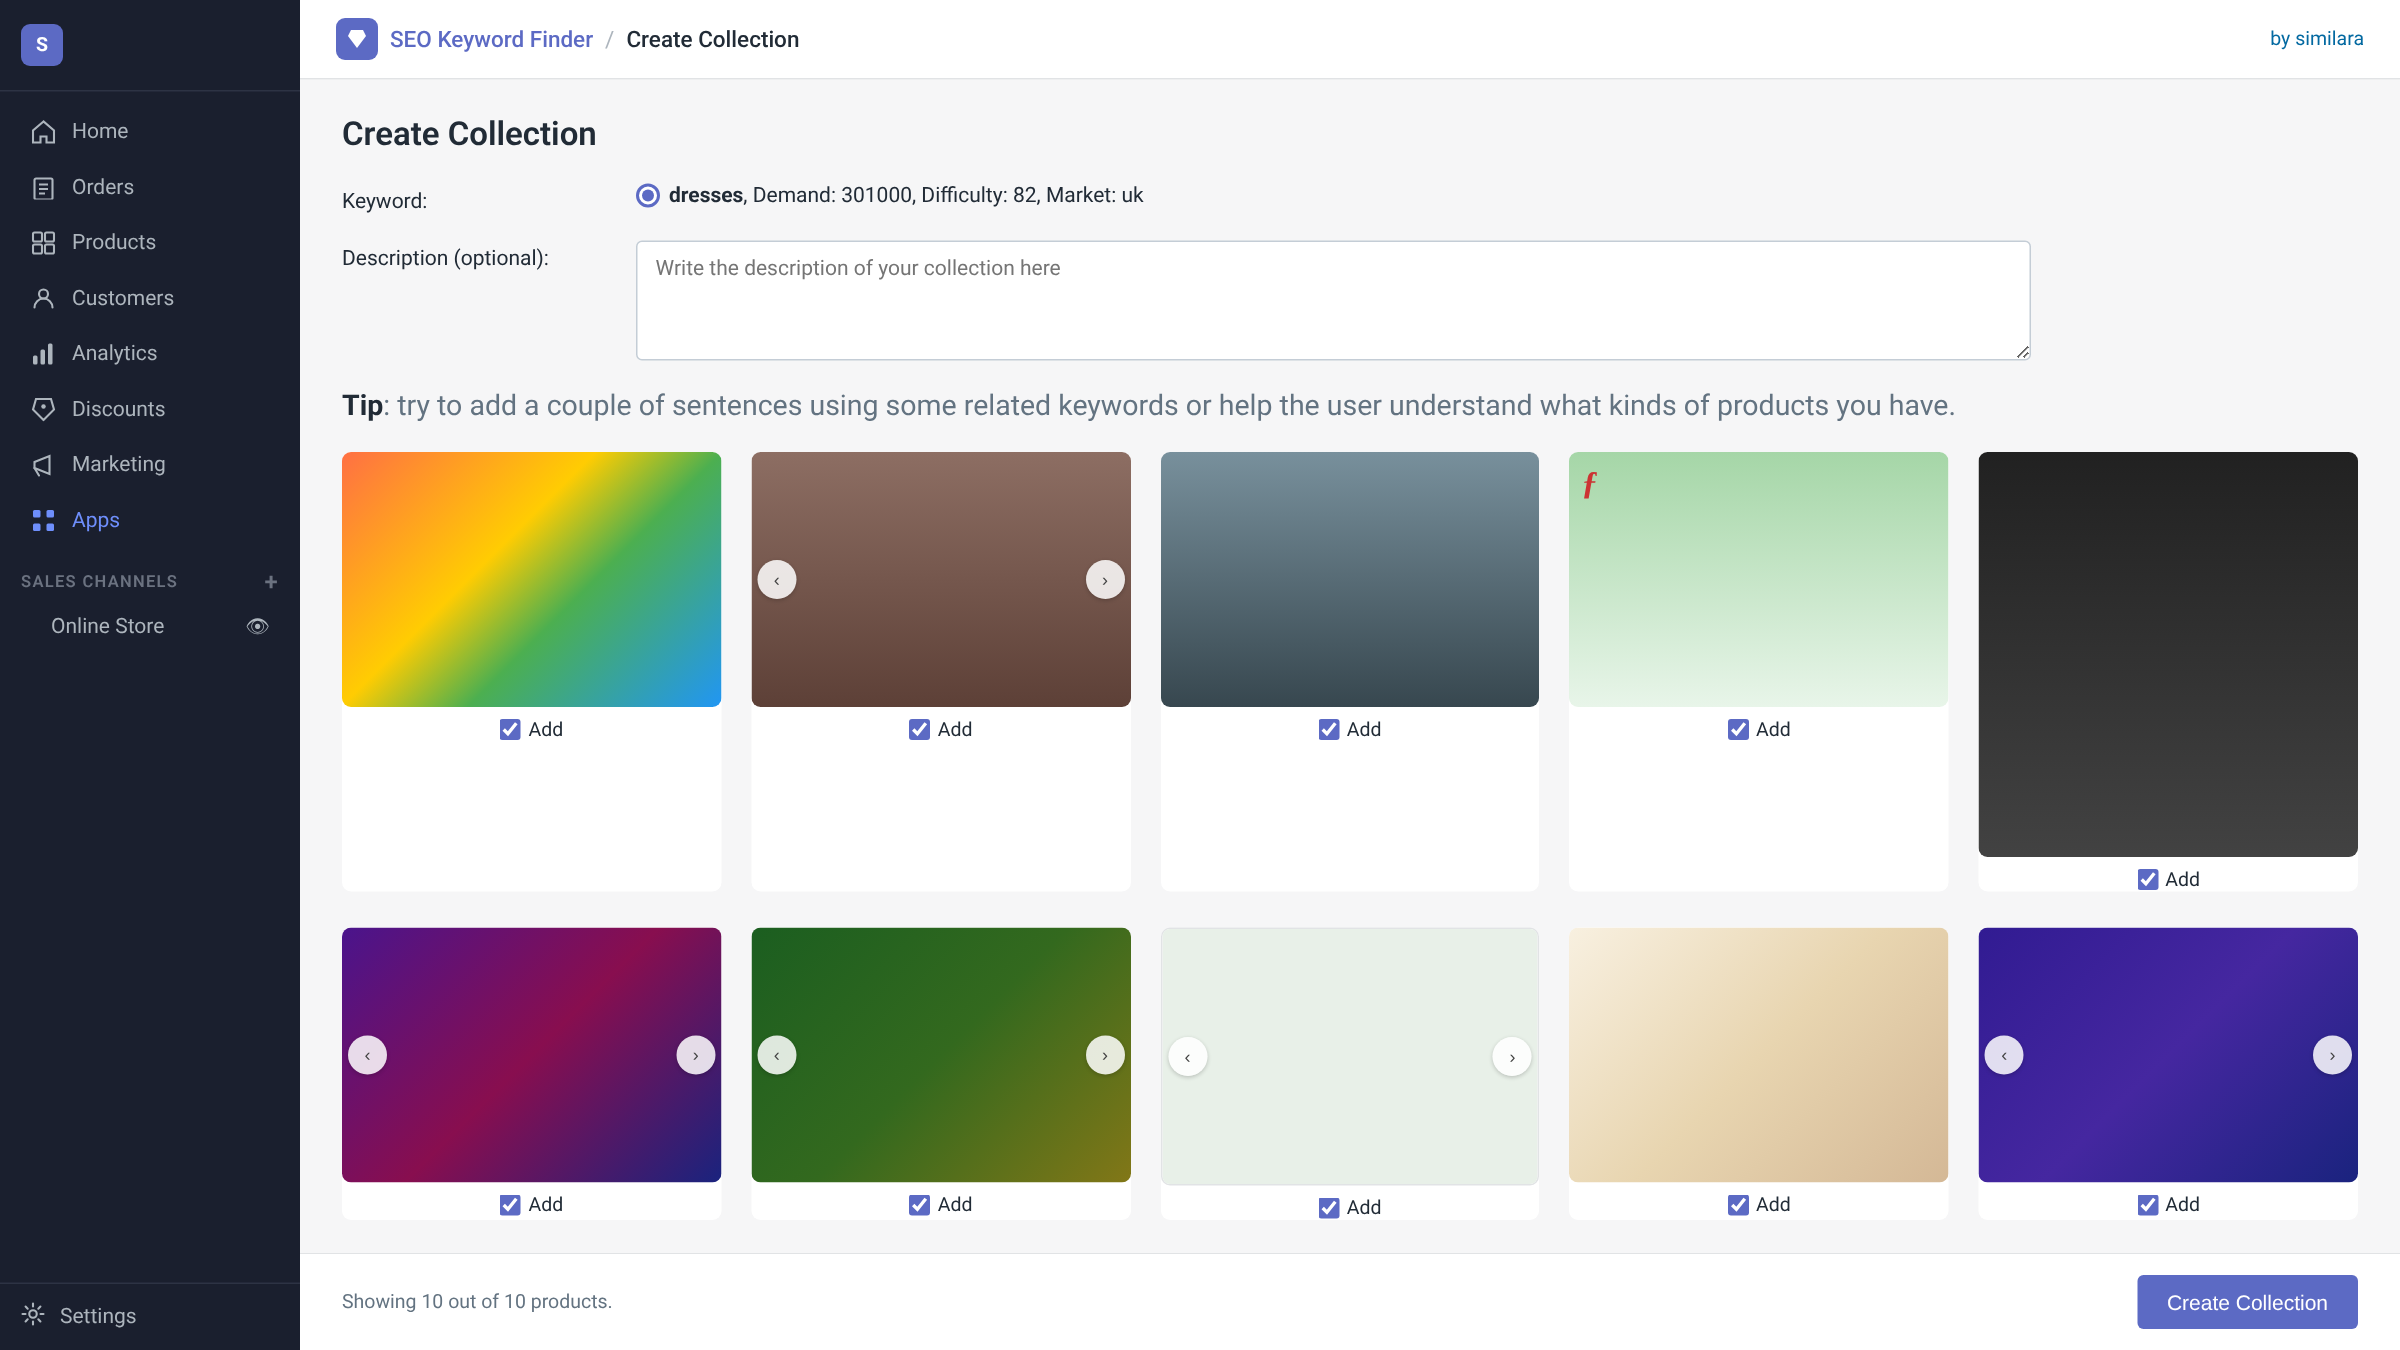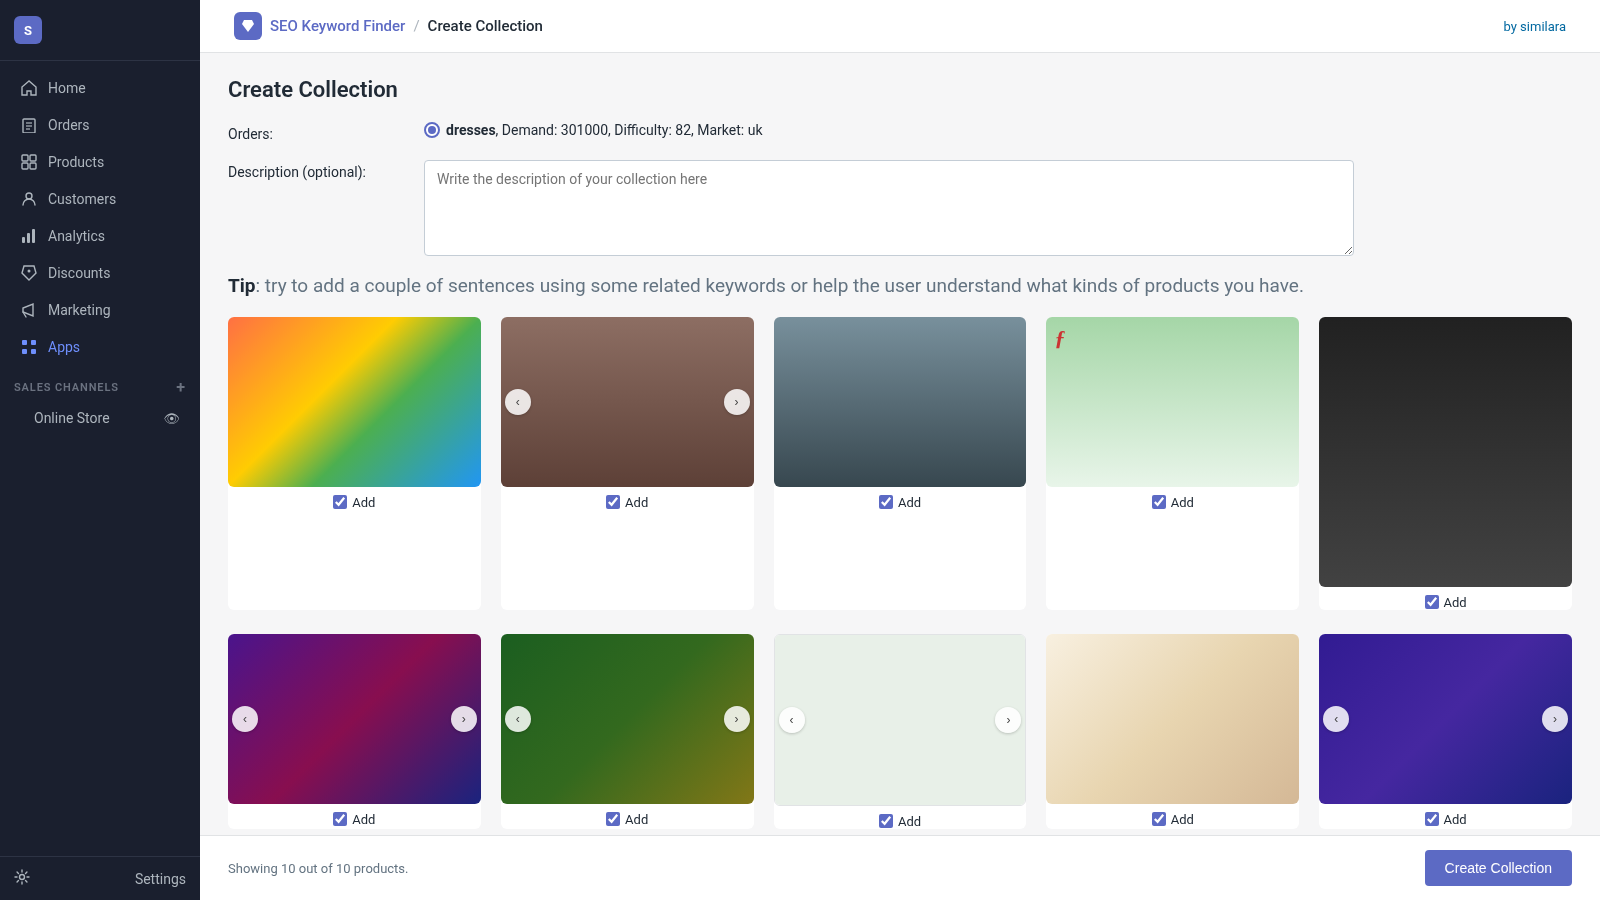--- a/index.html
+++ b/index.html
@@ -76,36 +76,35 @@
       border-radius: 4px;
     }
     .sidebar-settings {
       display: flex;
       align-items: center;
       gap: 10px;
       padding: 12px 14px;
       cursor: pointer;
       color: #adb5bd;
       border-top: 1px solid #2d3344;
-      justify-content: space-between;
     }
 
     
     #main {
       flex: 1;
       display: flex;
       flex-direction: column;
       overflow: hidden;
     }
 
     
     #topbar {
       background: #fff;
       border-bottom: 1px solid #e1e3e5;
-      padding: 12px 34px;
+      padding: 12px 24px;
       display: flex;
       align-items: center;
       justify-content: space-between;
       flex-shrink: 0;
     }
     .topbar-breadcrumb {
       display: flex;
       align-items: center;
       gap: 8px;
       font-size: 15px;
@@ -171,21 +170,21 @@
       content: '';
       width: 8px;
       height: 8px;
       background: #5c6ac4;
       border-radius: 50%;
     }
 
     .description-textarea {
       flex: 1;
       max-width: 930px;
-      height: 96px;
+      height: 80px;
       border: 1px solid #c4cdd6;
       border-radius: 4px;
       padding: 10px 12px;
       font-size: 14px;
       color: #637381;
       resize: vertical;
       font-family: inherit;
       background: white;
     }
 
@@ -406,21 +405,21 @@
       <span class="separator">/</span>
       <span class="current-page">Create Collection</span>
     </div>
     <div class="topbar-right">by similara</div>
   </div>
 
   <div id="content">
     <h1 class="page-title">Create Collection</h1>
 
     <div class="form-row">
-      <div class="form-label">Orders:</div>
+      <div class="form-label">Keyword:</div>
       <div class="keyword-value">
         <div class="radio-dot"></div>
         <span><strong>dresses</strong><span>, Demand: 301000, Difficulty: 82, Market: uk</span></span>
       </div>
     </div>
 
     <div class="form-row">
       <div class="form-label">Description (optional):</div>
       <textarea class="description-textarea" placeholder="Write the description of your collection here" style=""></textarea>
     </div>

